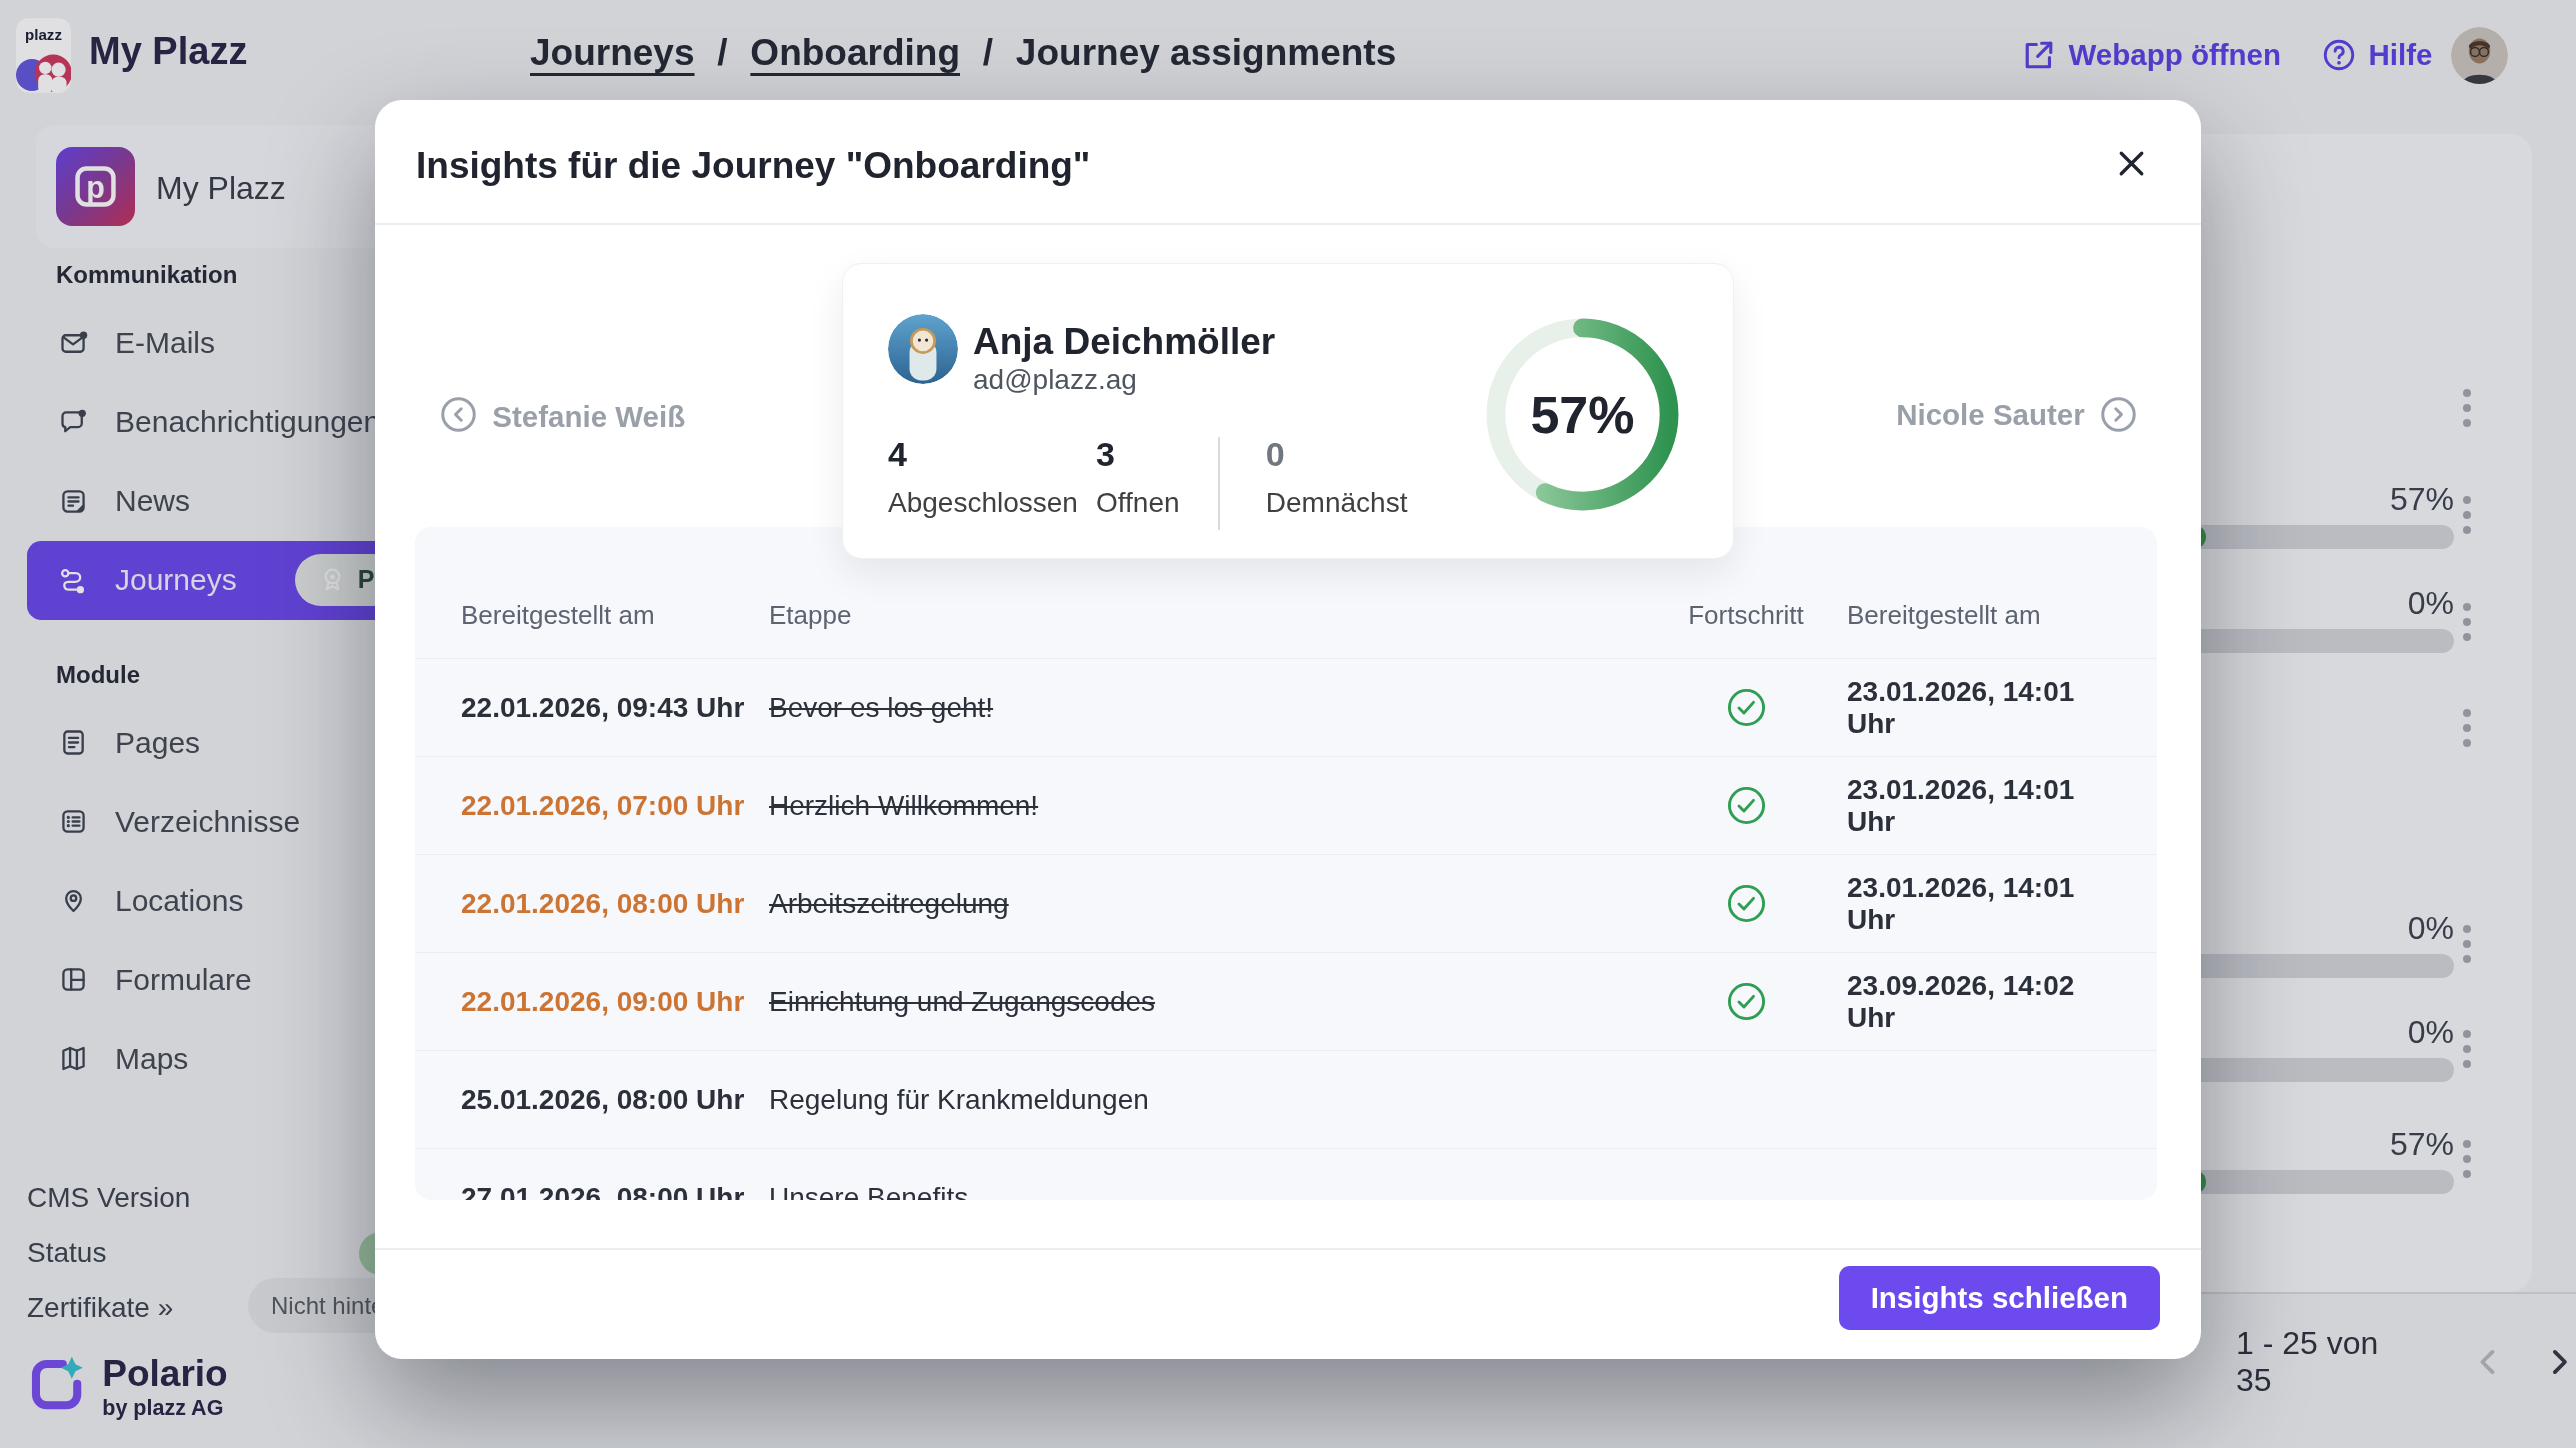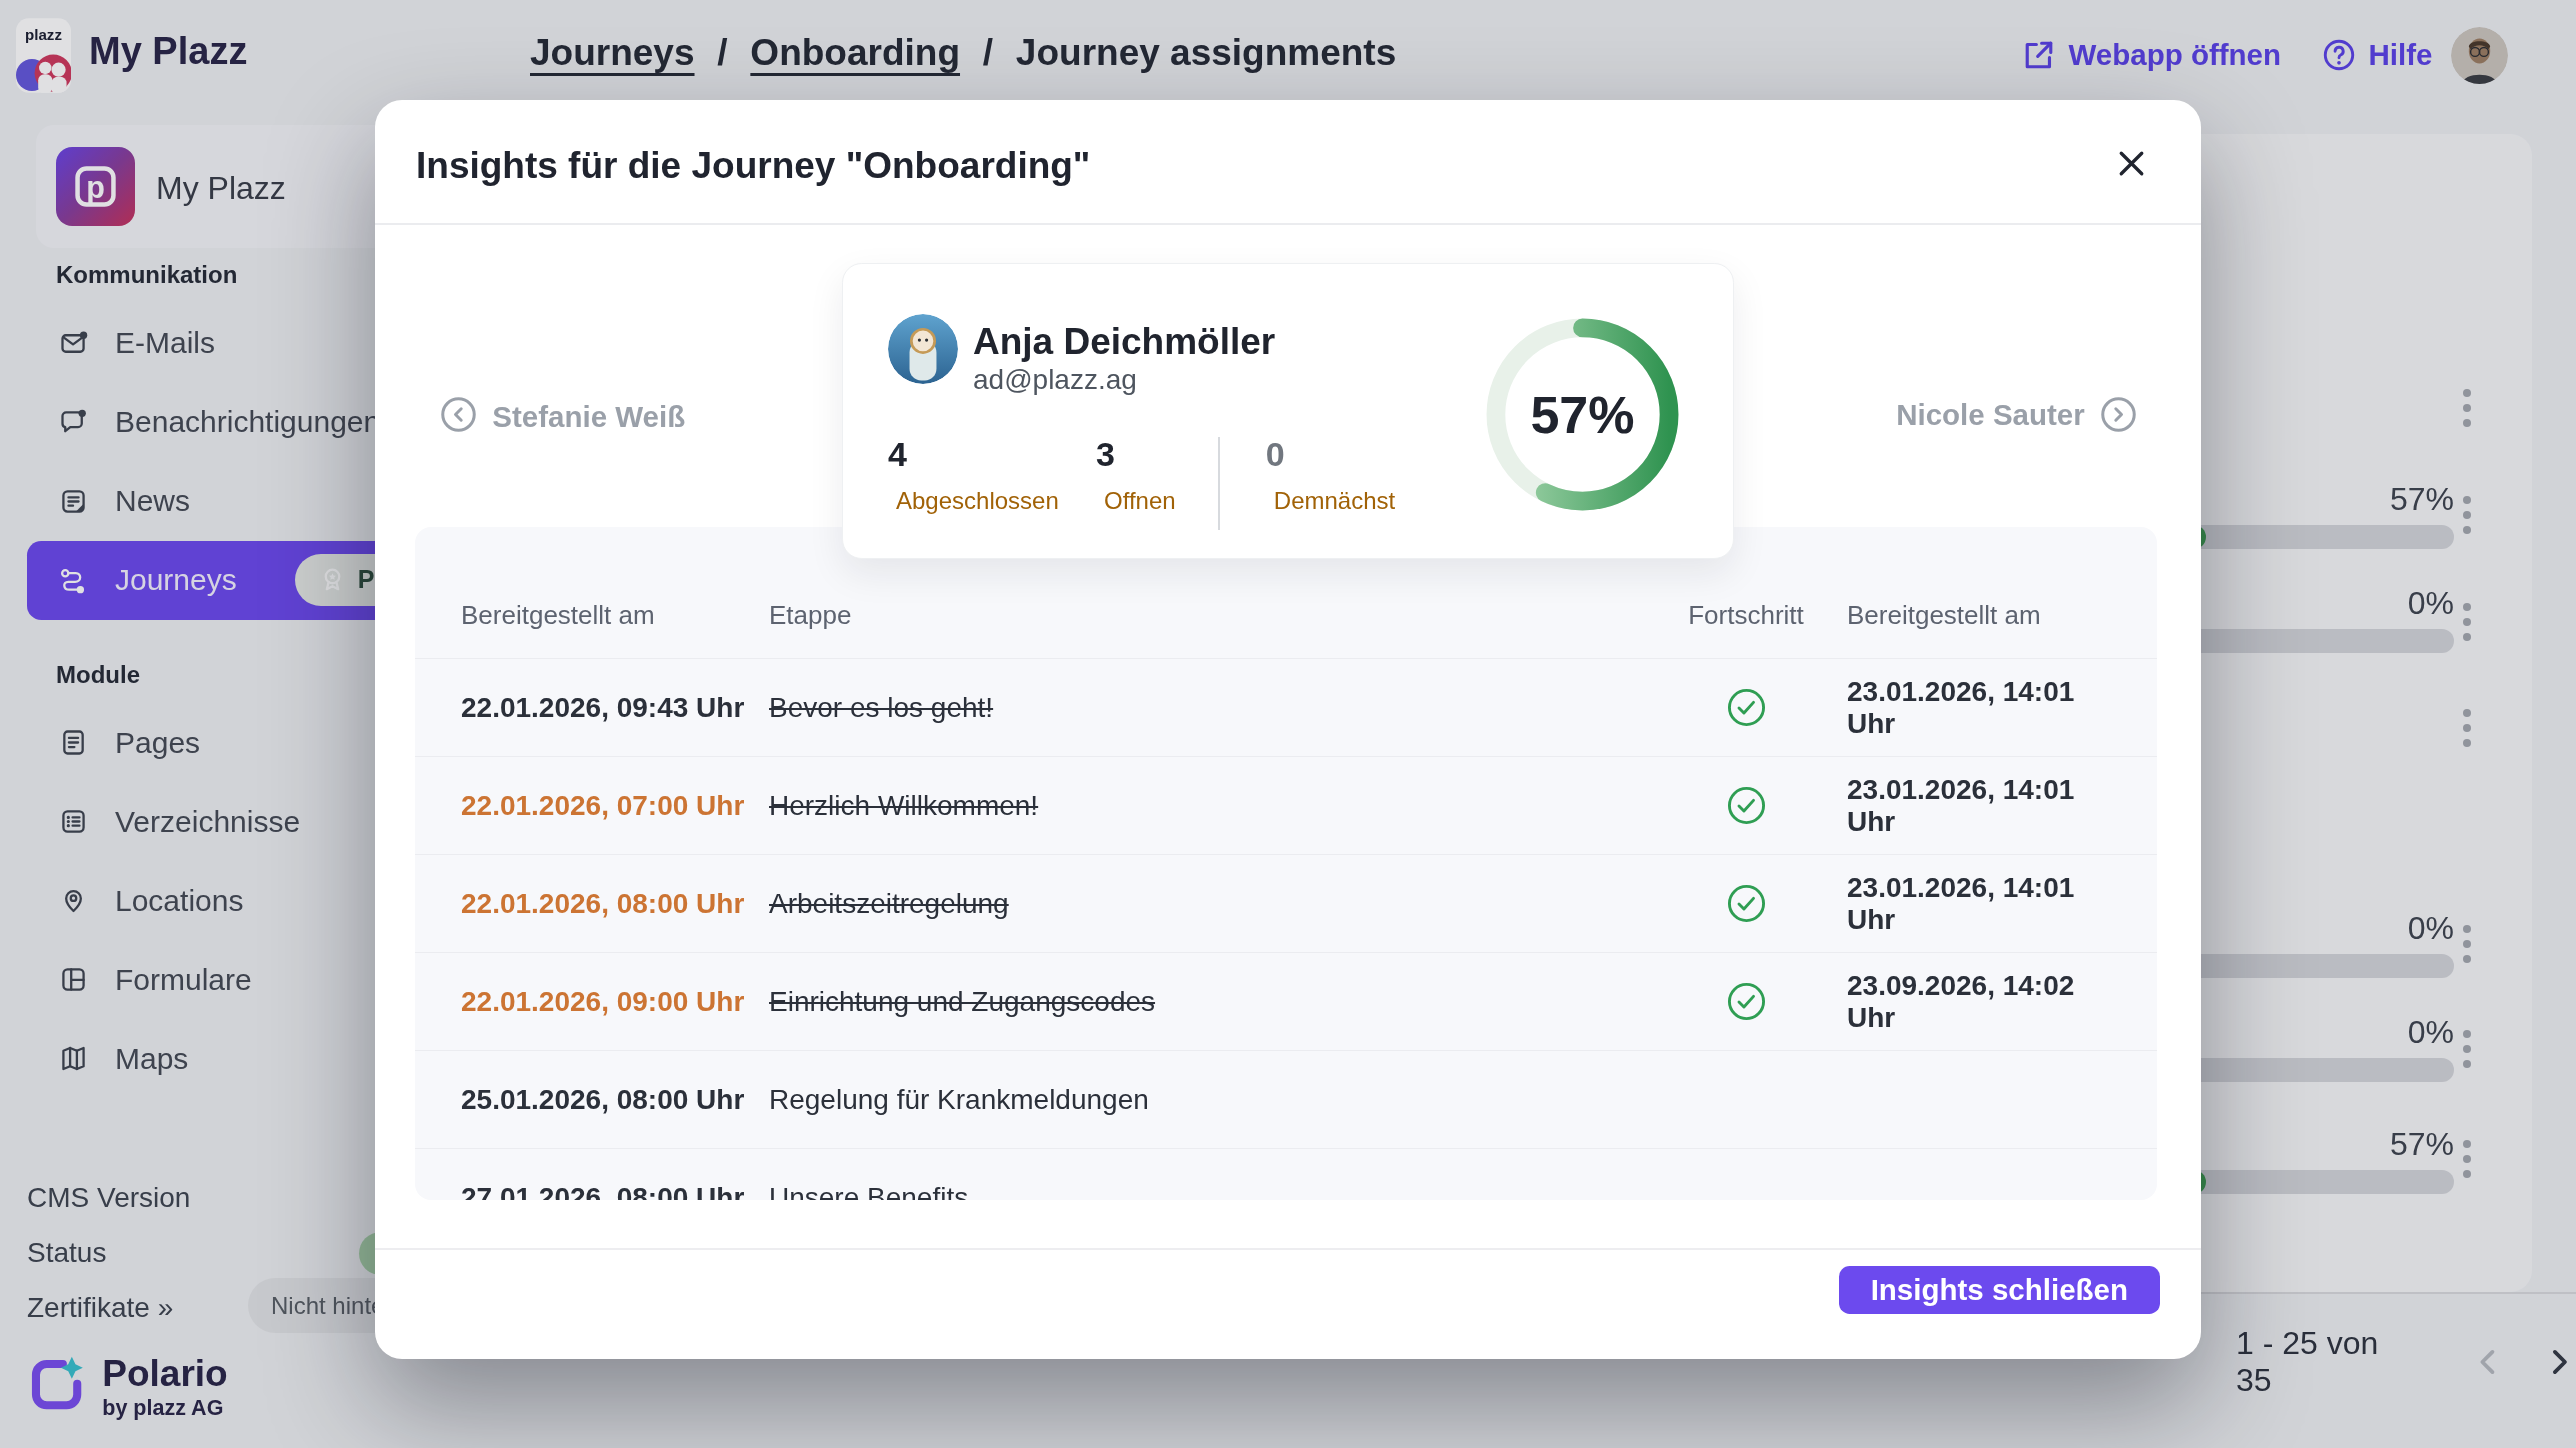--- a/index.html
+++ b/index.html
@@ -72,41 +72,41 @@
 
   .insight-card{position:absolute;left:467px;top:163px;width:892px;height:296px;background:#ffffff;border:1.8px solid #eef0f2;
     border-radius:19.7px;box-shadow:0 14.3px 36px rgba(20,24,40,0.08);z-index:3;}
   .u-avatar{position:absolute;left:45px;top:50px;width:70px;height:70px;border-radius:50%;overflow:hidden;}
   .u-name{position:absolute;left:130px;top:57px;font-size:37px;font-weight:700;color:#20242e;}
   .u-email{position:absolute;left:130px;top:100px;font-size:28px;color:#4e555f;}
   #stats{position:absolute;left:45px;top:173px;display:flex;align-items:flex-start;}
   .stat{display:flex;flex-direction:column;gap:16px;}
   .stat .v{font-size:34px;font-weight:700;color:#20242e;line-height:1;}
   .stat.muted .v{color:#71777f;}
-  .stat .l{font-size:24px;color:#a16207;margin-left:8px;}
+  .stat .l{font-size:28px;color:#404040;}
   .stat-div{width:1.8px;height:93px;background:#d7dade;margin:0 46px 0 0;align-self:center;}
   .donut-wrap{position:absolute;left:619px;top:30px;width:241px;height:241px;}
   .donut-label{position:absolute;inset:0;display:flex;align-items:center;justify-content:center;
     font-size:52px;font-weight:700;color:#20242e;}
 
   .table-box{position:absolute;left:40px;top:427px;width:1742px;height:673px;background:#f7f8fb;border-radius:16px;overflow:hidden;}
   .t-head,.t-row{display:grid;grid-template-columns:308px 894px 166px 1fr;padding:0 46px;}
   .t-head{height:131px;align-items:end;padding-bottom:27px;font-size:26px;font-weight:500;color:#5d6370;}
   .t-head .h3{justify-self:center;}
   .t-head .h4{padding-left:18px;}
   .t-row{height:98px;align-items:center;border-top:1.8px solid #ebecf0;font-size:28px;}
   .t-row .c-date{font-weight:600;color:#2b303a;}
   .t-row .c-date.orange{color:#cc7433;}
   .t-row .c-stage{font-weight:500;color:#2b303a;}
   .t-row .c-stage.strike{text-decoration:line-through;text-decoration-thickness:2.2px;}
   .t-row .c-check{justify-self:center;width:41px;height:41px;color:#2f9e53;display:flex;}
   .t-row .c-done{padding-left:18px;font-weight:600;color:#2b303a;}
 
   .modal-fdiv{position:absolute;left:0;top:1148px;width:100%;height:1.8px;background:#ededf0;}
-  .close-insights-btn{position:absolute;right:41px;top:1166px;height:48px;padding:0 32px;background:#6c4aee;border:none;
+  .close-insights-btn{position:absolute;right:41px;top:1166px;height:64px;padding:0 32px;background:#6c4aee;border:none;
     border-radius:10.7px;color:#ffffff;font-size:29.5px;font-weight:700;font-family:"Liberation Sans",sans-serif;cursor:pointer;}
   svg{display:block;width:100%;height:100%;}
 </style>
 </head>
 <body>
 
 <div id="screen">
 
   <div class="topbar">
     <div class="plazz-icon">

